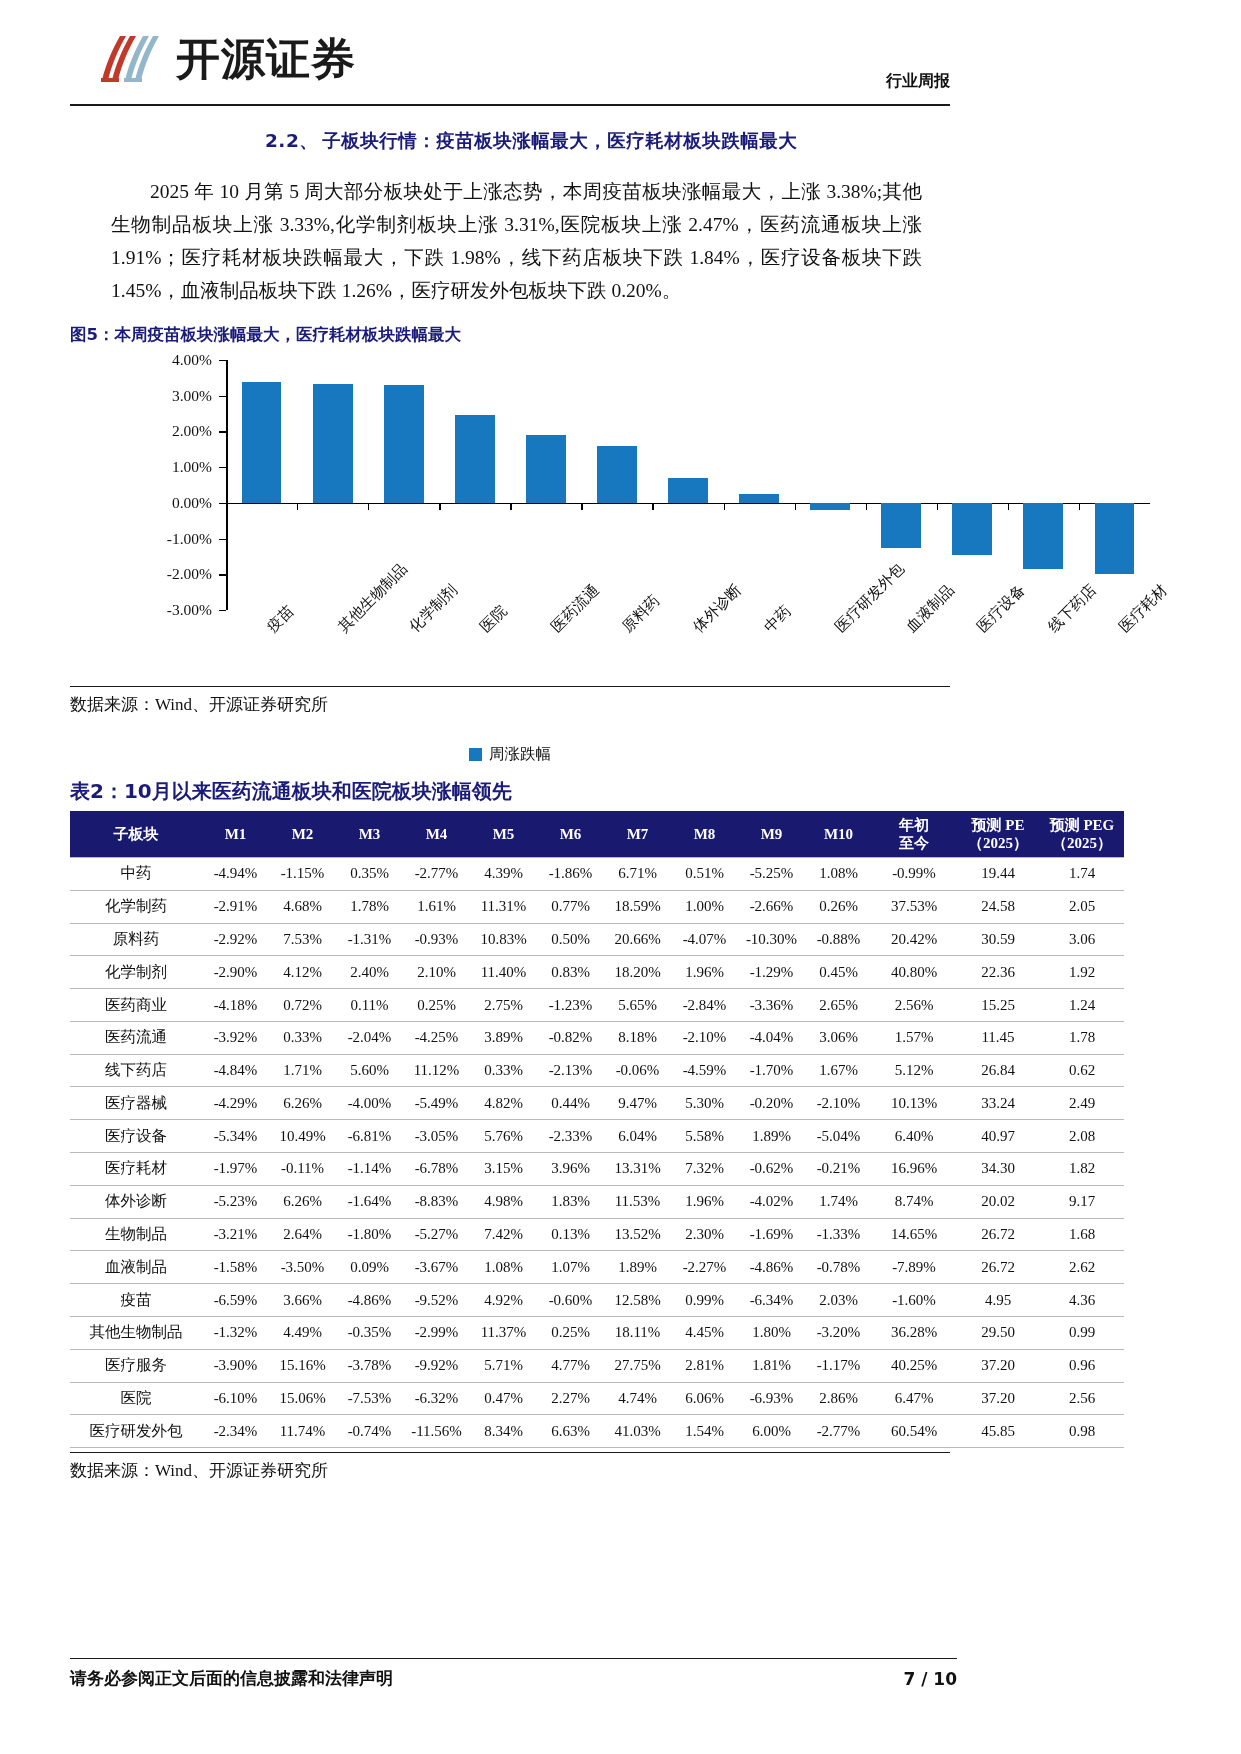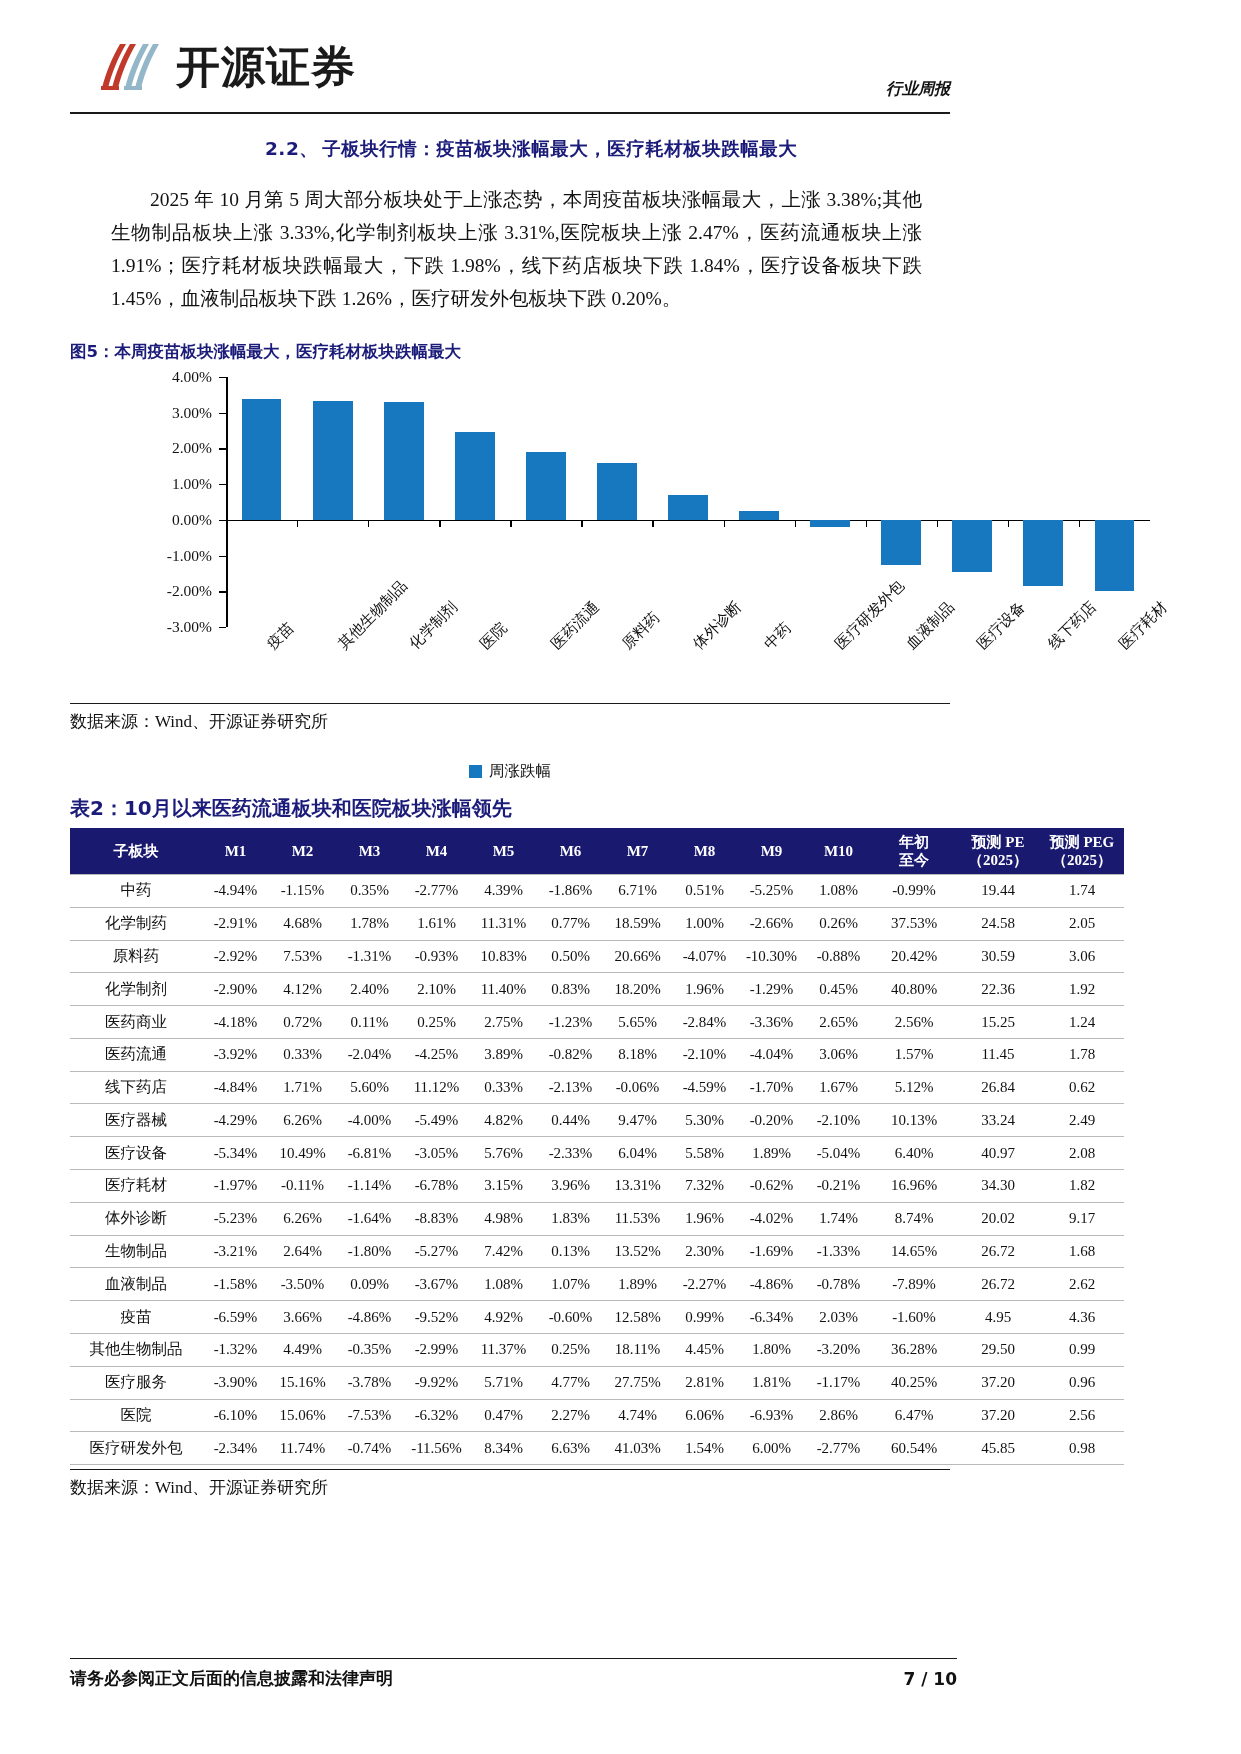--- a/index.html
+++ b/index.html
@@ -13,21 +13,21 @@
     position: relative;
     font-family: "Liberation Serif", "DejaVu Serif", serif;
     color: #000;
     overflow: hidden;
   }
   .page {
     position: relative;
     width: 1020px;
     height: 1754px;
     box-sizing: border-box;
-    padding: 12px 70px;
+    padding: 4px 70px;
   }
 
   
   .header {
     position: relative;
     height: 98px;
   }
   .logo-wrap {
     position: absolute;
     left: 22px;
@@ -49,21 +49,20 @@
     color: #1a1a1a;
   }
   .header-right {
     position: absolute;
     right: 0;
     bottom: 10px;
     font-family: "DejaVu Sans", "Liberation Sans", sans-serif;
     font-size: 16px;
     font-weight: bold;
     color: #111;
-    font-style: italic;
   }
   .header-rule {
     border-top: 2.5px solid #1a1a1a;
     margin-top: 2px;
   }
 
   
   .section-head {
     margin-top: 22px;
     margin-left: 195px;
@@ -83,21 +82,21 @@
     margin-right: 28px;
     font-size: 19.5px;
     line-height: 33px;
     text-align: justify;
     text-indent: 2em;
     color: #111;
   }
 
   
   .fig-caption {
-    margin-top: 26px;
+    margin-top: 17px;
     margin-left: 0px;
     font-family: "DejaVu Sans", "Liberation Sans", sans-serif;
     font-size: 16.5px;
     font-weight: bold;
     color: #1b1b7a;
   }
 
   
   .chart-block {
     margin-top: 14px;

